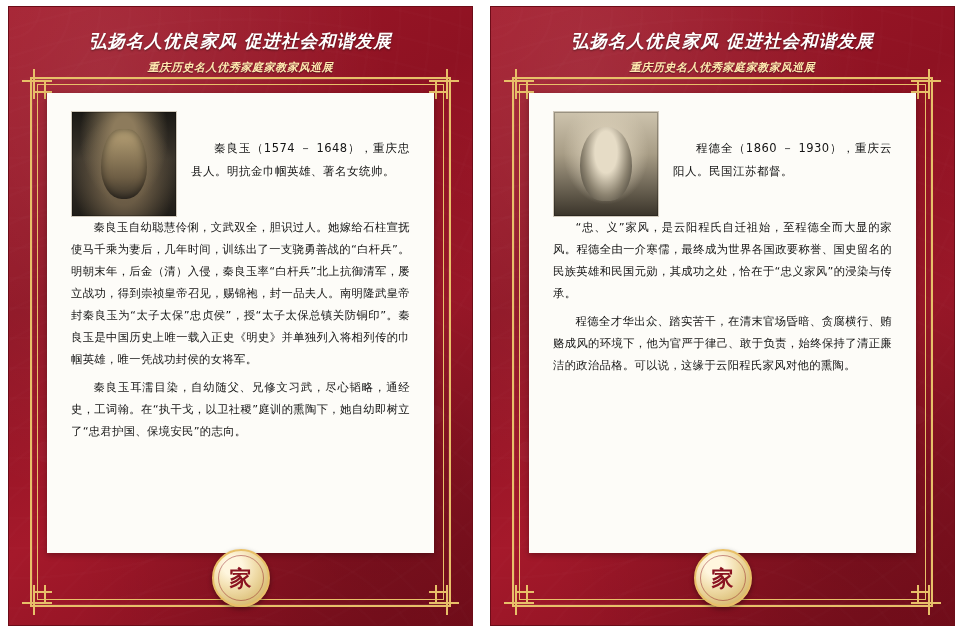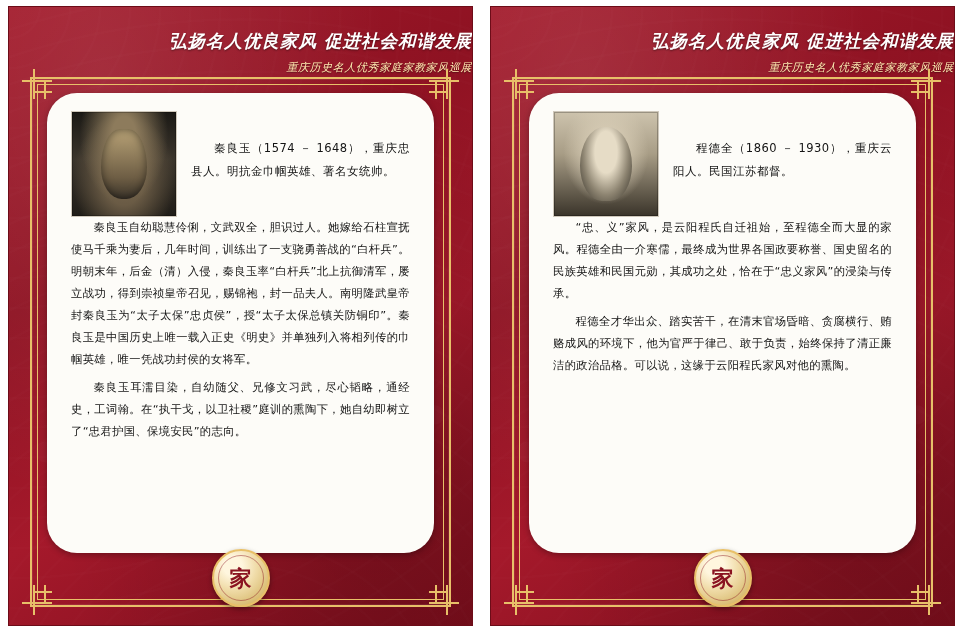--- a/index.html
+++ b/index.html
@@ -44,36 +44,36 @@
       radial-gradient(circle at 92% 66%, rgba(255,255,255,.12) 0 9px, rgba(255,255,255,0) 10px),
       repeating-radial-gradient(circle at 50% 120%, rgba(255,255,255,.05) 0 2px, rgba(255,255,255,0) 3px 26px),
       repeating-radial-gradient(circle at 0% 0%, rgba(255,255,255,.05) 0 2px, rgba(255,255,255,0) 3px 30px);
     pointer-events:none;
   }
 
   
   .poster-header{
     position:relative;
     z-index:3;
-    text-align:right;
+    text-align:center;
     padding-top:22px;
   }
   .title-main{
     color:#ffffff;
     font-weight:bold;
     font-size:17.5px;
     letter-spacing:1px;
     font-style:italic;
     text-shadow:0 1px 2px rgba(0,0,0,.45);
     white-space:nowrap;
   }
   .title-sub{
     margin-top:7px;
     color:#ffe9b0;
-    font-weight:normal;
+    font-weight:bold;
     font-size:11px;
     letter-spacing:.6px;
     font-style:italic;
     text-shadow:0 1px 1px rgba(0,0,0,.4);
     white-space:nowrap;
   }
 
   
   .gold-frame{
     position:absolute;
@@ -108,21 +108,20 @@
   
   .card{
     position:absolute;
     left:38px;right:38px;top:86px;bottom:72px;
     background:#fdfcf8;
     z-index:5;
     box-shadow:0 2px 6px rgba(0,0,0,.30);
     padding:18px 24px 10px 24px;
     box-sizing:border-box;
     overflow:hidden;
-    border-radius:30px;
   }
 
   
   .intro{
     display:flex;
     align-items:flex-start;
     gap:14px;
   }
   .portrait{
     width:104px;height:104px;

